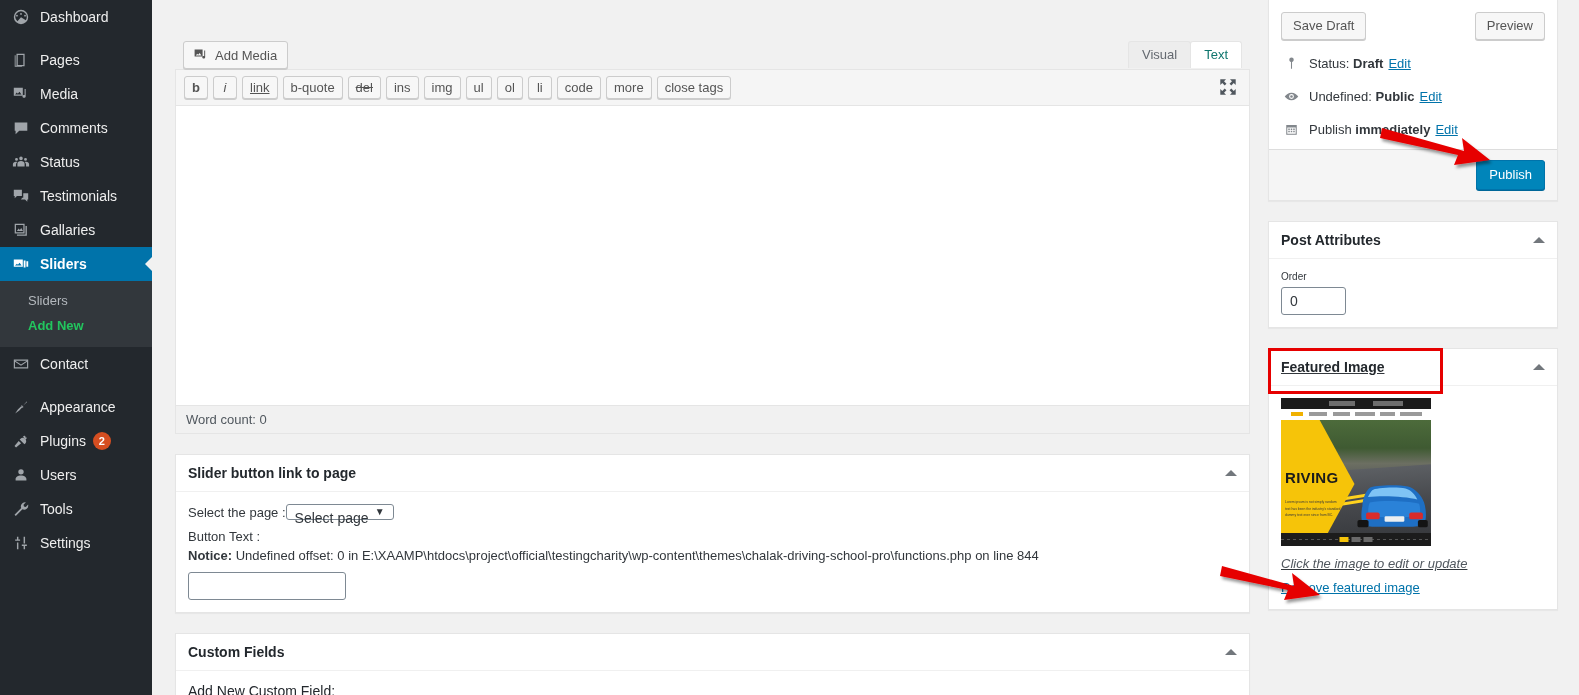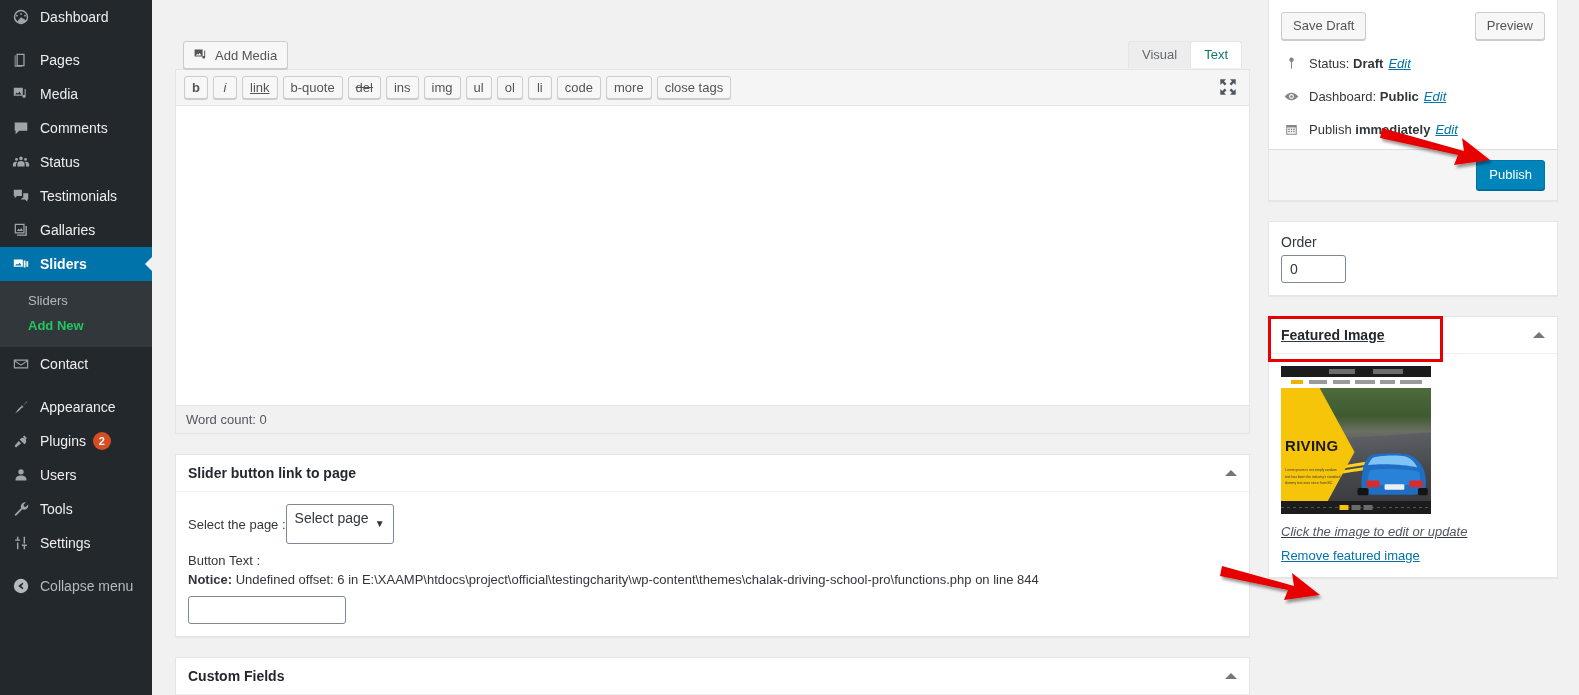--- a/index.html
+++ b/index.html
@@ -193,21 +193,21 @@
     width:0;height:0;
     border-left:6px solid transparent;
     border-right:6px solid transparent;
     border-bottom:6px solid #72777c;
     cursor:pointer;
   }
   .metabox-body { padding:12px; font-size:13px; }
 
   .row-inline { display:flex; align-items:center; }
   .sel {
-    height:40px;
+    height:16px;
     min-width:100px;
     border:1px solid #7e8993;
     border-radius:3px;
     background:#fff;
     padding:0 24px 0 8px;
     font-size:14px;
     color:#32373c;
     line-height:26px;
     position:relative;
     cursor:pointer;
@@ -254,42 +254,42 @@
   }
   .misc-pub {
     display:flex; align-items:center;
     padding:3px 12px 3px 12px;
     margin-bottom:7px;
     font-size:13px;
     color:#32373c;
   }
   .misc-pub .dashicon { color:#82878c; margin-right:8px; }
   .misc-pub b { font-weight:700; }
-  .edit-link { color:#0073aa; text-decoration:underline; margin-left:5px; cursor:pointer;font-style:italic; }
+  .edit-link { color:#0073aa; text-decoration:underline; margin-left:5px; cursor:pointer; }
   .major-actions {
     border-top:1px solid #ddd;
     background:#f5f5f5;
     padding:10px 12px;
     display:flex; justify-content:flex-end;
     align-items:center;
     min-height:50px;
   }
   .btn-primary {
     height:30px; line-height:28px;
     padding:0 12px;
     background:#0085ba;
     border:1px solid #0073aa;
     border-radius:3px;
     color:#fff;
     font-size:13px;
     cursor:pointer;
     box-shadow:0 1px 0 #006799;
   }
 
-  .order-label { font-size:14px; color:#32373c; margin-bottom:5px; }
+  .order-label { font-size:10px; color:#32373c; margin-bottom:5px; }
   .order-input {
     width:65px; height:28px;
     border:1px solid #7e8993;
     border-radius:3px;
     padding:0 8px;
     font-size:14px;
     color:#32373c;
   }
 
   
@@ -530,28 +530,20 @@
     <span class="dashicon">
       <svg width="18" height="18" viewBox="0 0 20 20" fill="currentColor">
           <path d="M5.5 3h1.6v3H9v1.6H3.5V6h2V3zm0 6.4h1.6V17H5.5V9.4zM12.9 3h1.6v7.6h-1.6V3zm-2 8.6h5.6v1.6h-2V17h-1.6v-3.8h-2v-1.6z"></path>
         </svg>
     </span>
     <span class="mlabel">Settings</span>
   </div>
 
   <div class="menu-sep"></div>
 
-  <div class="menu-item collapse-item">
-    <span class="dashicon">
-      <svg width="18" height="18" viewBox="0 0 20 20" fill="currentColor">
-          <path d="M10 2a8 8 0 100 16 8 8 0 000-16zm1.6 4.4l1.1 1.1L10.2 10l2.5 2.5-1.1 1.1L6.9 10l4.7-3.6z"></path>
-        </svg>
-    </span>
-    <span class="mlabel">Collapse menu</span>
-  </div>
 </div>
 
 <div id="wpbody">
 
   <div id="postdivrich">
 
     <div class="media-buttons">
       <div class="btn-add-media">
         <span class="dashicon">
           <svg width="16" height="16" viewBox="0 0 20 20" fill="currentColor">
@@ -603,21 +595,21 @@
       <div class="metabox-body">
         <div class="row-inline">
           <span>Select the page :</span>
           <div class="sel">
             <span>Select page</span>
             <span class="caret">▼</span>
           </div>
         </div>
         <div class="field-label">Button Text :</div>
         <div class="notice-line">
-          <b>Notice:</b><span> Undefined offset: 6 in E:\XAAMP\htdocs\project\official\testingcharity\wp-content\themes\chalak-driving-school-pro\functions.php on line 844</span>
+          <b>Notice:</b><span> Undefined offset: 0 in E:\XAAMP\htdocs\project\official\testingcharity\wp-content\themes\chalak-driving-school-pro\functions.php on line 844</span>
         </div>
         <input class="text-input" type="text" value="" style="">
       </div>
     </div>
 
     <div class="postbox metabox">
       <div class="metabox-head">
         <span>Custom Fields</span>
         <span class="toggle-ind"></span>
       </div>
@@ -645,21 +637,21 @@
         <b>Draft</b>
         <span class="edit-link">Edit</span>
       </div>
 
       <div class="misc-pub">
         <span class="dashicon">
           <svg width="15" height="15" viewBox="0 0 20 20" fill="currentColor">
               <path d="M10 5c-4 0-7.3 2.6-9 5 1.7 2.4 5 5 9 5s7.3-2.6 9-5c-1.7-2.4-5-5-9-5zm0 1.8a3.2 3.2 0 110 6.4 3.2 3.2 0 010-6.4zm0 1.4a1.8 1.8 0 100 3.6 1.8 1.8 0 000-3.6z"></path>
             </svg>
         </span>
-        <span>Dashboard:</span>&nbsp;
+        <span>Undefined:</span>&nbsp;
         <b>Public</b>
         <span class="edit-link">Edit</span>
       </div>
 
       <div class="misc-pub">
         <span class="dashicon">
           <svg width="15" height="15" viewBox="0 0 20 20" fill="currentColor">
               <path d="M3 4h14v13H3V4zm1.4 3.4v8.2h11.2V7.4H4.4zm1.3 1.4h2v2h-2v-2zm3.3 0h2v2h-2v-2zm3.3 0h2v2h-2v-2zm-6.6 3h2v2h-2v-2zm3.3 0h2v2h-2v-2zm3.3 0h2v2h-2v-2z"></path>
             </svg>
         </span>
@@ -667,20 +659,24 @@
         <b>immediately</b>
         <span class="edit-link">Edit</span>
       </div>
 
       <div class="major-actions">
         <div class="btn-primary">Publish</div>
       </div>
     </div>
 
     <div class="postbox metabox">
+      <div class="metabox-head">
+        <span>Post Attributes</span>
+        <span class="toggle-ind"></span>
+      </div>
       <div class="metabox-body">
         <div class="order-label">Order</div>
         <input class="order-input" type="text" value="0" style="">
       </div>
     </div>
 
     <div class="postbox metabox" id="postimagediv">
       <div class="highlight-box"></div>
       <div class="metabox-head">
         <span>Featured Image</span>

